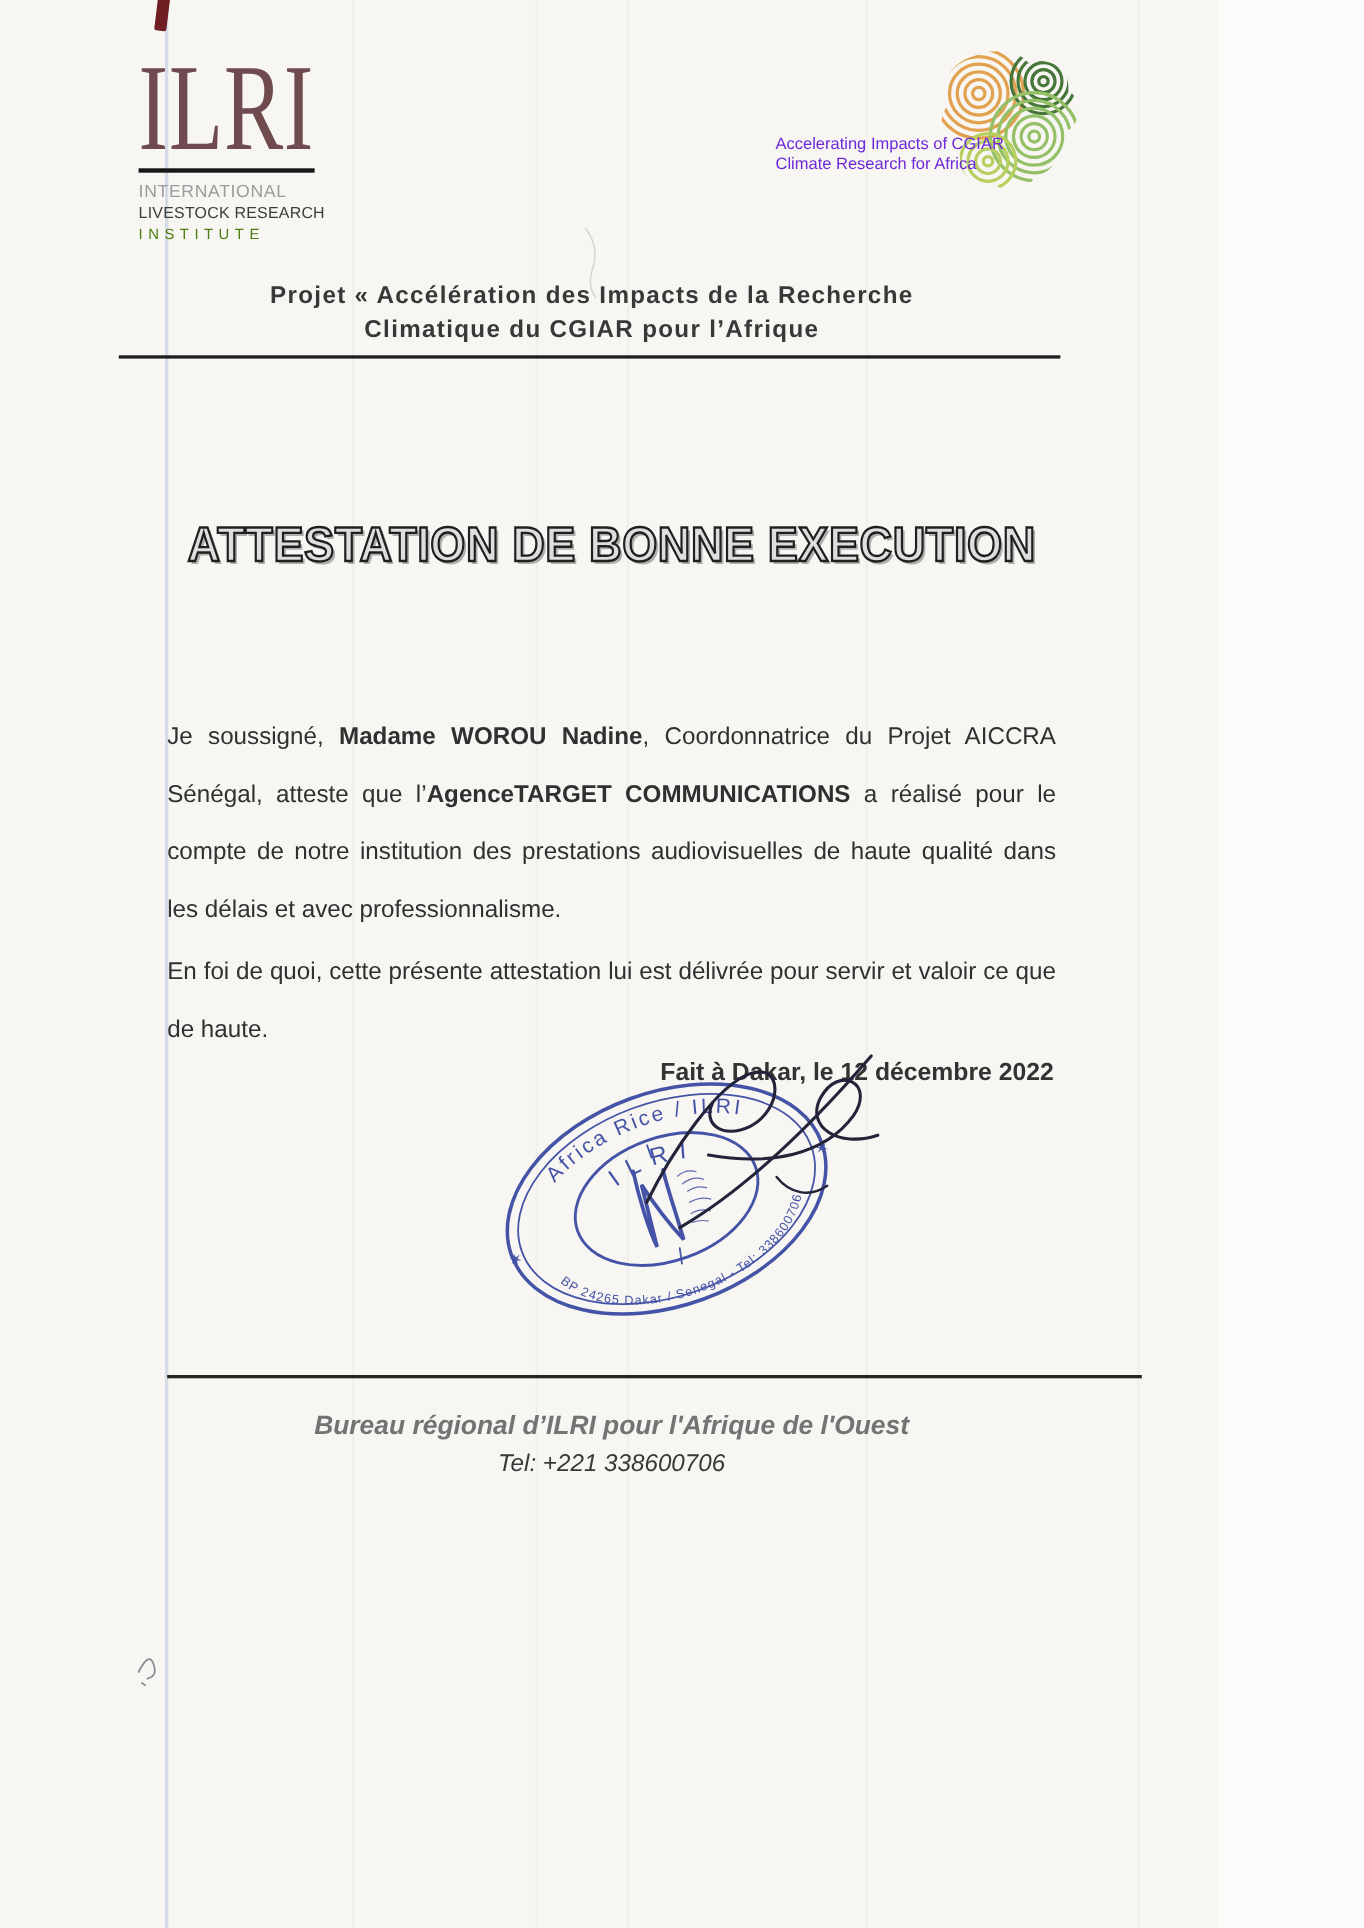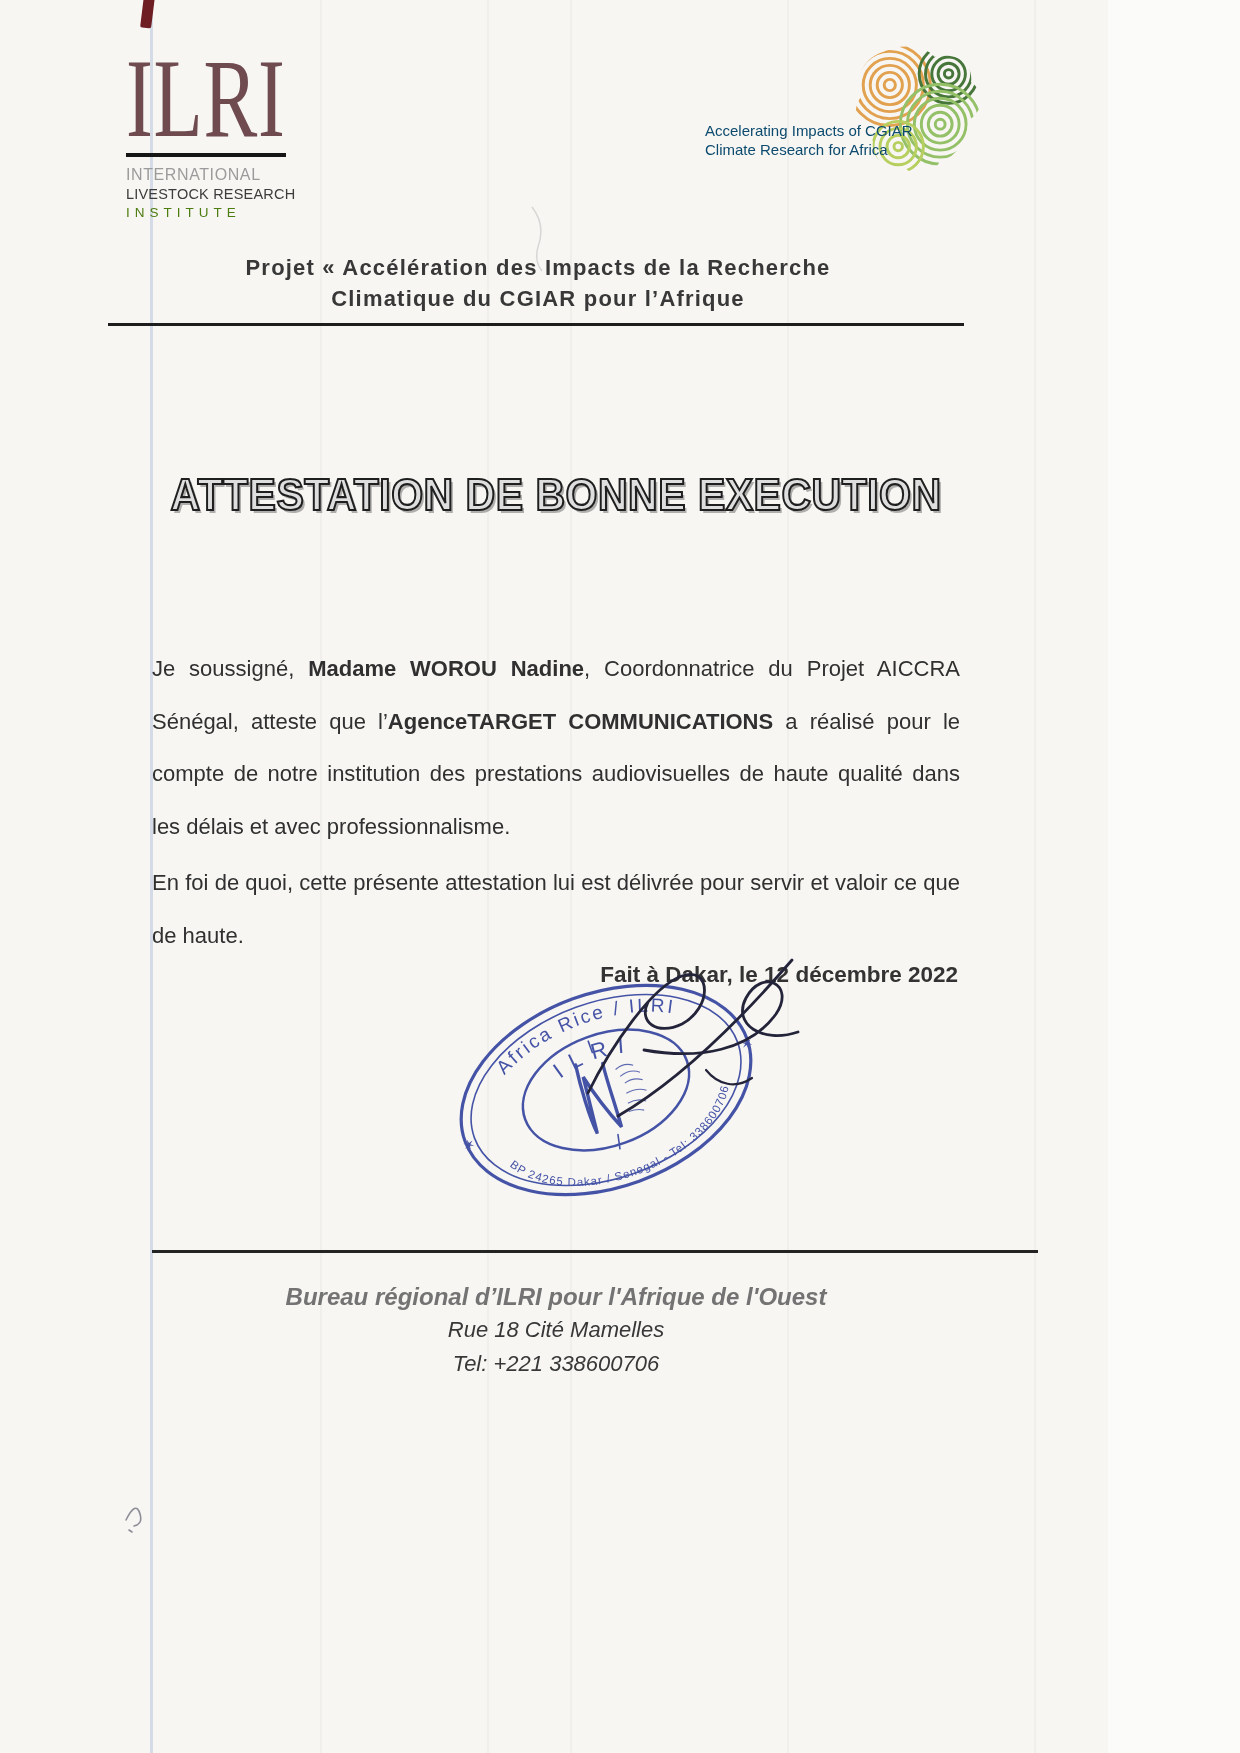--- a/index.html
+++ b/index.html
@@ -21,21 +21,21 @@
     font-family:"Liberation Serif",serif;font-size:112px;line-height:92px;font-weight:400;
     color:#6f4b50;letter-spacing:1px;transform:scaleX(0.72);transform-origin:left top;white-space:nowrap;
   }
   .ilri-underline{width:160px;height:4px;background:#161616;margin-top:9px;}
   .ilri-l1{margin-top:9px;font-size:16px;letter-spacing:0.6px;color:#9b9b9b;}
   .ilri-l2{margin-top:2px;font-size:14.5px;letter-spacing:0.2px;color:#3c3c3c;}
   .ilri-l3{margin-top:3px;font-size:13.5px;letter-spacing:5px;color:#4d7c0f;}
   
   .aiccra{left:705px;top:120px;width:310px;}
   .aiccra-word{font-size:46px;font-weight:400;color:#474747;letter-spacing:1.5px;-webkit-text-stroke:0.7px #474747;line-height:50px;}
-  .aiccra-tag{font-size:15px;color:#0c4a6e;line-height:17px;margin-top:2px;}
+  .aiccra-tag{font-size:15px;color:#6d28d9;line-height:17px;margin-top:2px;}
   .africa-svg{left:845px;top:42px;}
   
   .proj-header{left:110px;top:252px;width:856px;text-align:center;
     font-weight:700;font-size:22px;line-height:31px;letter-spacing:1.2px;color:#383838;}
   .hr1{left:108px;top:323px;width:856px;height:3px;background:#1d1d1d;}
   
   .doc-title{left:150px;top:470px;width:812px;text-align:center;
     font-size:41px;font-weight:700;letter-spacing:0.5px;
     color:#dedede;-webkit-text-stroke:2px #1f1f1f;
     text-shadow:2.5px 2.5px 0 rgba(40,40,40,0.35);
@@ -181,19 +181,18 @@
     <path d="M28 165 C 50 120 92 58 122 48 C 152 38 152 80 122 96 C 97 108 78 94 88 74"></path>
     <path d="M84 122 C 140 132 190 122 216 86 C 236 56 202 40 186 70 C 172 96 202 116 238 104"></path>
     <path d="M232 32 C 182 90 120 152 58 188"></path>
     <path d="M146 142 C 158 157 176 161 192 150" stroke-width="2.2"></path>
   </g>
 </svg>
 
 <div class="abs hr2"></div>
 <div class="abs footer">
   <div class="footer-l1">Bureau régional d’ILRI pour l'Afrique de l'Ouest</div>
-  <div class="footer-l">Rue 18 Cité Mamelles</div>
   <div class="footer-l">Tel: +221 338600706</div>
 </div>
 
 <svg class="abs pencil-mark" width="28" height="40" viewBox="0 0 28 40">
   <path d="M6 24 q10 -20 14 -6 q3 10 -6 12 M9 34 l3 2" stroke="#8d8d98" stroke-width="1.6" fill="none" stroke-linecap="round"></path>
 </svg>
 
 </body></html>

